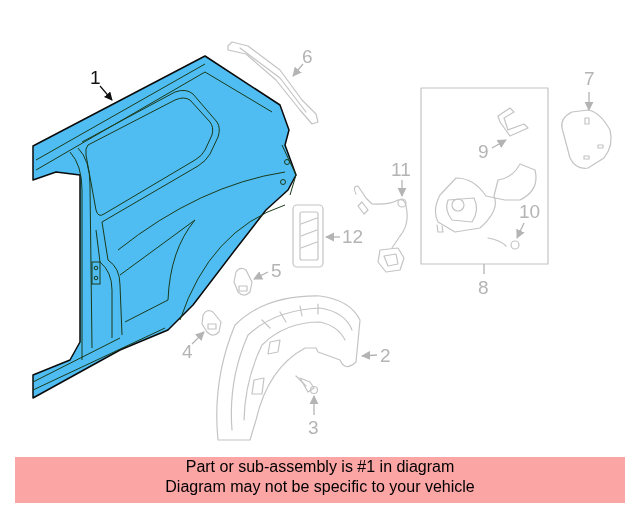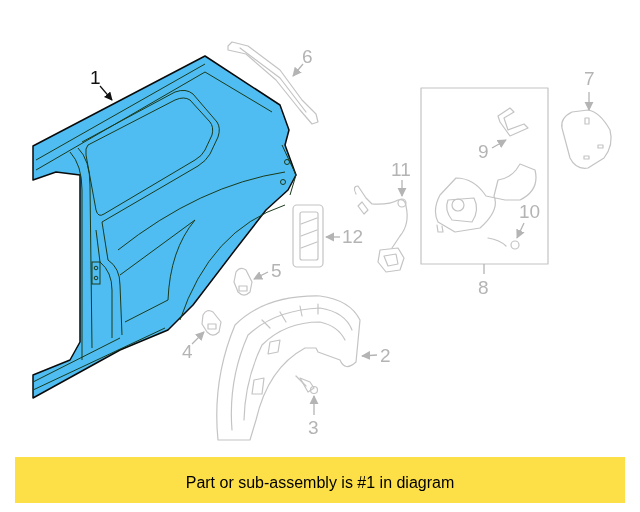--- a/index.html
+++ b/index.html
@@ -6,22 +6,22 @@
   body { width:640px; height:512px; position:relative; overflow:hidden; font-family:"Liberation Sans", sans-serif; }
   #diagram { position:absolute; left:0; top:0; width:640px; height:450px; }
   .callout { font-family:"Liberation Sans", sans-serif; font-size:19px; fill:#b4b4b4; }
   .callout.primary { fill:#111111; }
   .ghost { fill:none; stroke:#c4c4c4; stroke-width:1.2; stroke-linejoin:round; stroke-linecap:round; }
   .arrow { stroke:#b4b4b4; stroke-width:1.3; fill:none; }
   .arrowhead { fill:#b4b4b4; }
   .panel-line { fill:none; stroke:#1a3a1a; stroke-width:1; }
   #banner {
     position:absolute; left:15px; top:457px; width:610px; height:46px;
-    background:#fde047; color:#000; text-align:center;
-    font-size:16px; line-height:20px; padding-top:16px; box-sizing:border-box;
+    background:#fca5a5; color:#000; text-align:center;
+    font-size:16px; line-height:20px; padding-top:0; box-sizing:border-box;
   }
   #banner div { white-space:nowrap; }
 </style>
 </head>
 <body>
 
 <svg id="diagram" viewBox="0 0 640 450" xmlns="http://www.w3.org/2000/svg">
   <defs>
     <marker id="ah" viewBox="0 0 10 10" refX="9" refY="5" markerWidth="7" markerHeight="7" orient="auto">
       <path d="M0,0 L10,5 L0,10 z" class="arrowhead"></path>
@@ -170,13 +170,14 @@
     <line x1="402" y1="180" x2="402" y2="196" class="arrow" marker-end="url(#ah)"></line>
   </g>
   <g>
     <text class="callout" x="342" y="243">12</text>
     <line x1="340" y1="237" x2="326" y2="237" class="arrow" marker-end="url(#ah)"></line>
   </g>
 </svg>
 
 <div id="banner">
   <div>Part or sub-assembly is #1 in diagram</div>
+  <div>Diagram may not be specific to your vehicle</div>
 </div>
 
 </body></html>

